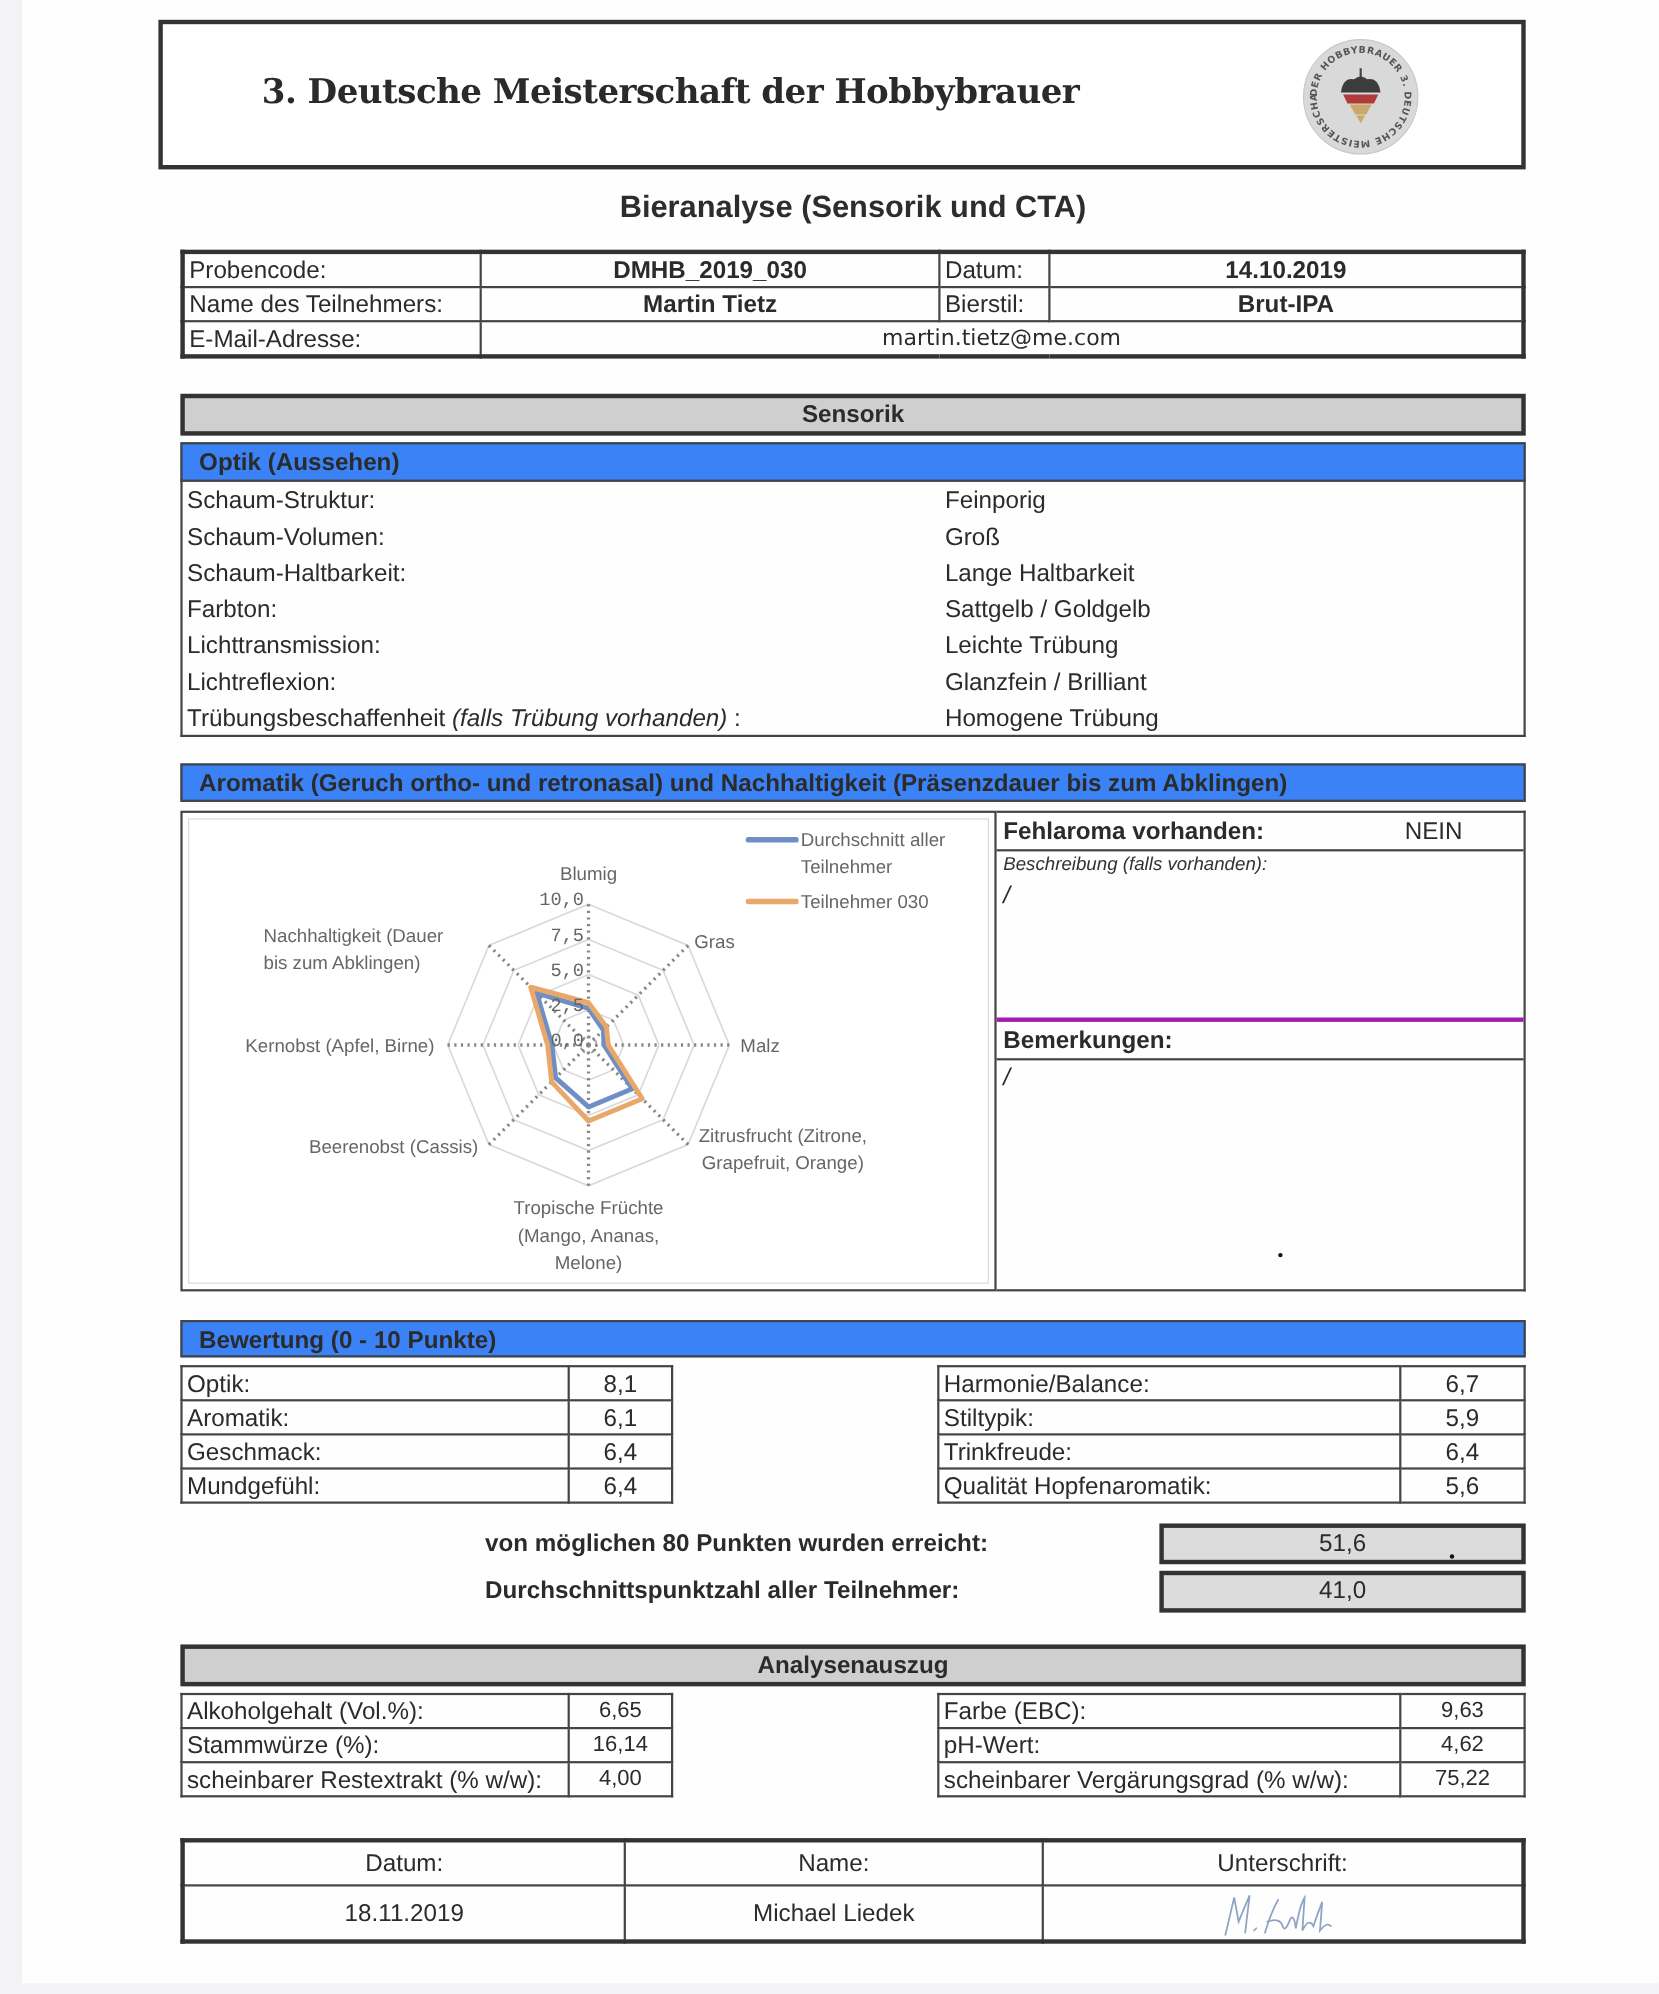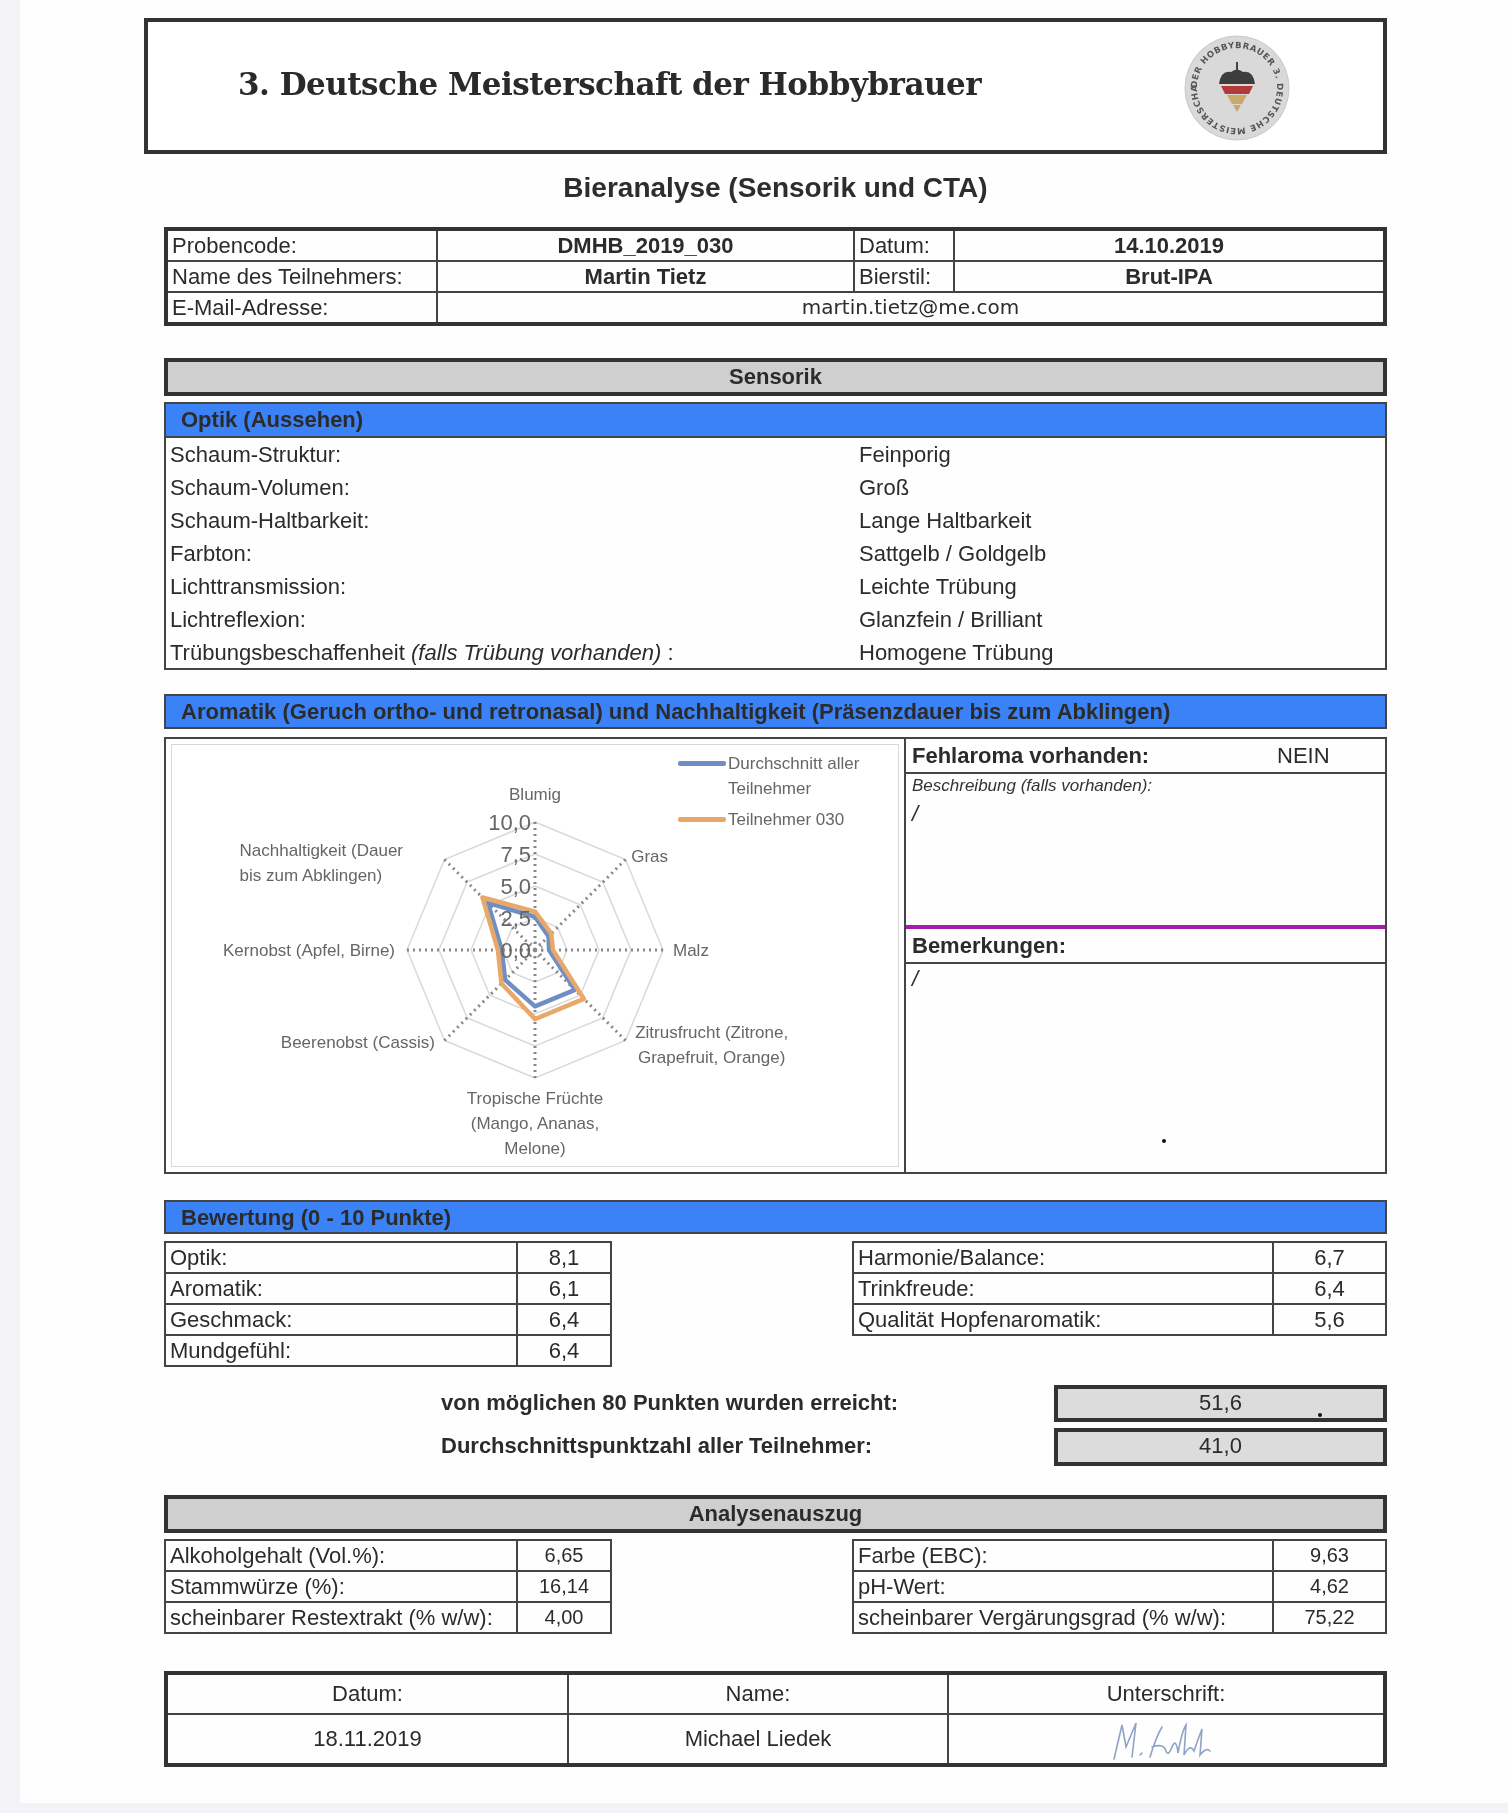--- a/index.html
+++ b/index.html
@@ -48,21 +48,21 @@
 
   .optik-list { left: 164px; top: 436px; width: 1223px; height: 234px; border: 2px solid #444; border-top: none; }
   .optik-row { position: absolute; left: 4px; height: 33px; font-size: 22px; line-height: 33px; }
   .optik-row .lbl { position: absolute; left: 0; white-space: nowrap; }
   .optik-row .val { position: absolute; left: 689px; white-space: nowrap; }
   .lbl i { font-style: italic; }
 
   .chart-box { left: 164px; top: 737px; width: 742px; height: 437px; border: 2px solid #444; background:#fff; }
   .chart-inner { position:absolute; left:5px; top:5px; right:5px; bottom:5px; border:1px solid #d8d8d8; }
   .chart-label { position: absolute; font-size: 17px; color: #666; text-align: center; line-height: 25px; white-space: nowrap; }
-  .tick-label { position: absolute; font-size: 22px; color: #666; }
+  .tick-label { position: absolute; font-size: 17px; color: #666; font-family: Liberation Mono, monospace; }
   .legend-item { position: absolute; font-size: 17px; color: #666; line-height: 25px; }
   .legend-line { position: absolute; width: 48px; height: 5px; border-radius: 2px; }
 
   .fehl-box { left: 906px; top: 737px; width: 481px; height: 437px; border: 2px solid #444; border-left: none; }
   .fehl-head { position:absolute; left:0; top:0; right:0; height:33px; border-bottom:2px solid #444; }
   .fehl-head .lbl { position:absolute; left:6px; top:0; font-weight:bold; font-size:22px; line-height:33px; }
   .fehl-head .val { position:absolute; left:371px; top:0; font-size:22px; line-height:33px; }
   .desc-label { position:absolute; left:6px; top:37px; font-style: italic; font-size:17px; color:#333; }
   .slash { position:absolute; font-style: italic; font-size:22px; }
   .bem-head { position:absolute; left:0; right:0; top:186px; height:33px; border-top:4px solid #a21caf; border-bottom:2px solid #444; }
@@ -251,20 +251,24 @@
   <colgroup>
       <col style="width:420px">
       <col>
     </colgroup>
   <tbody>
       <tr>
         <td>Harmonie/Balance:</td>
         <td class="center">6,7</td>
       </tr>
   <tr>
+        <td>Stiltypik:</td>
+        <td class="center">5,9</td>
+      </tr>
+  <tr>
         <td>Trinkfreude:</td>
         <td class="center">6,4</td>
       </tr>
   <tr>
         <td>Qualität Hopfenaromatik:</td>
         <td class="center">5,6</td>
       </tr>
 </tbody>
   </table>
 

